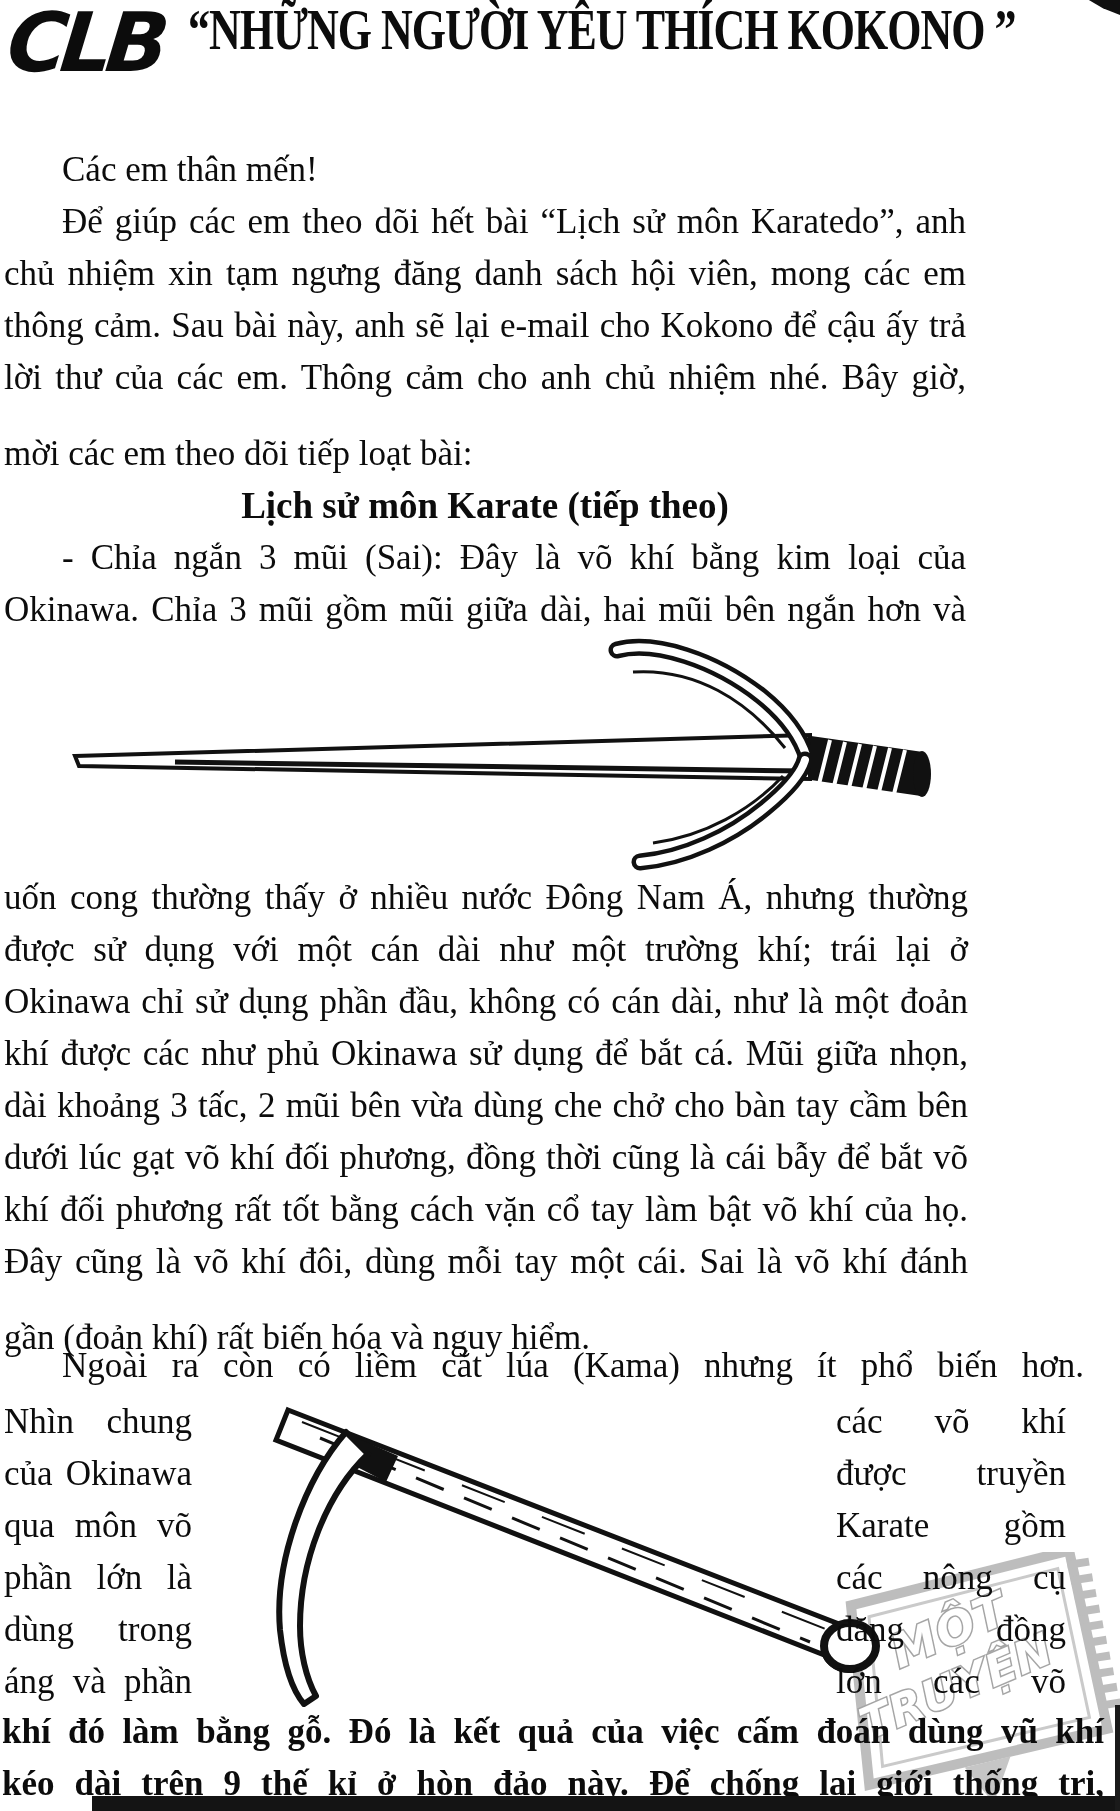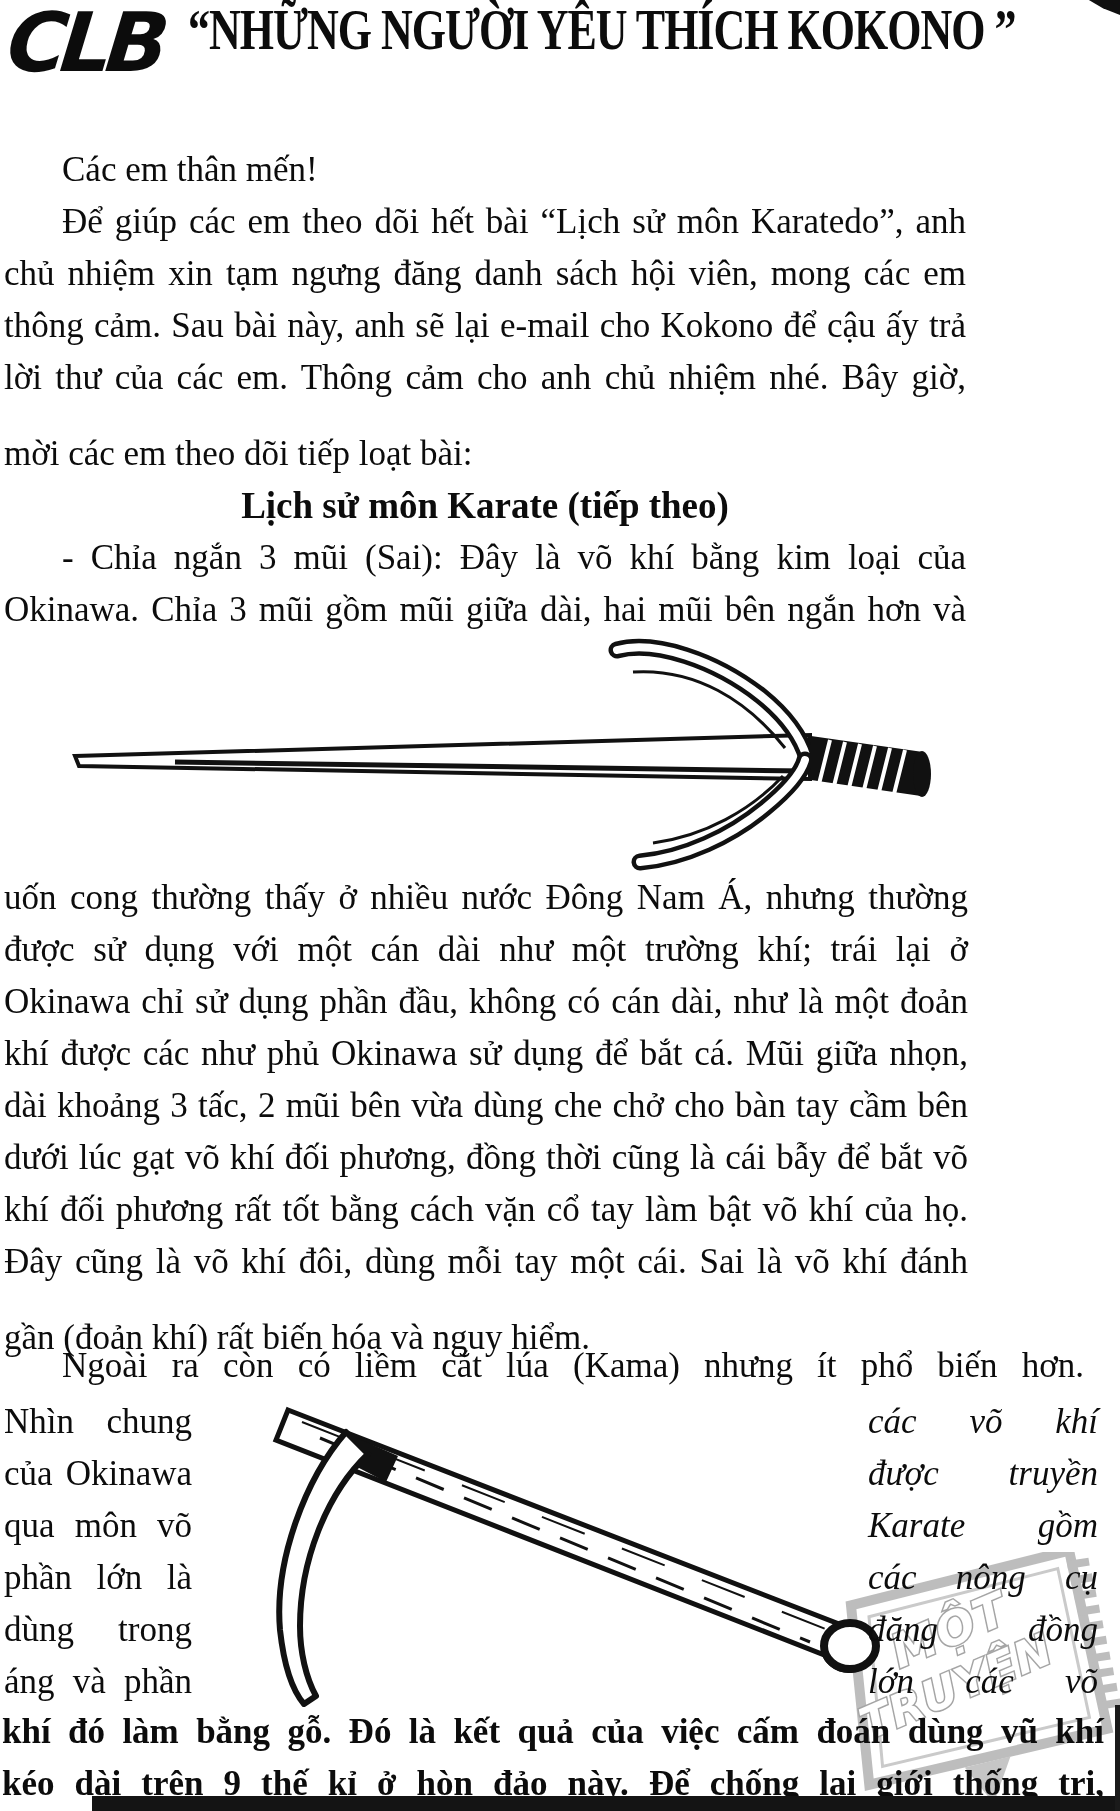--- a/index.html
+++ b/index.html
@@ -129,21 +129,21 @@
 
 <div class="tblock" style="top:1396px;left:4px;width:188px;">
   <div class="colline">Nhìn chung</div>
   <div class="colline">của Okinawa</div>
   <div class="colline">qua môn võ</div>
   <div class="colline">phần lớn là</div>
   <div class="colline">dùng trong</div>
   <div class="colline">áng và phần</div>
 </div>
 
-<div class="tblock" style="top:1396px;left:868px;width:230px;font-style:italic;">
+<div class="tblock" style="top:1396px;left:836px;width:230px;">
   <div class="colline">các võ khí</div>
   <div class="colline">được truyền</div>
   <div class="colline">Karate gồm</div>
   <div class="colline">các nông cụ</div>
   <div class="colline">đăng đồng</div>
   <div class="colline">lớn các võ</div>
 </div>
 
 <div class="tblock" style="top:1706px;left:2px;width:1102px;font-weight:bold;">
   <div class="line j">khí đó làm bằng gỗ. Đó là kết quả của việc cấm đoán dùng vũ khí</div>

